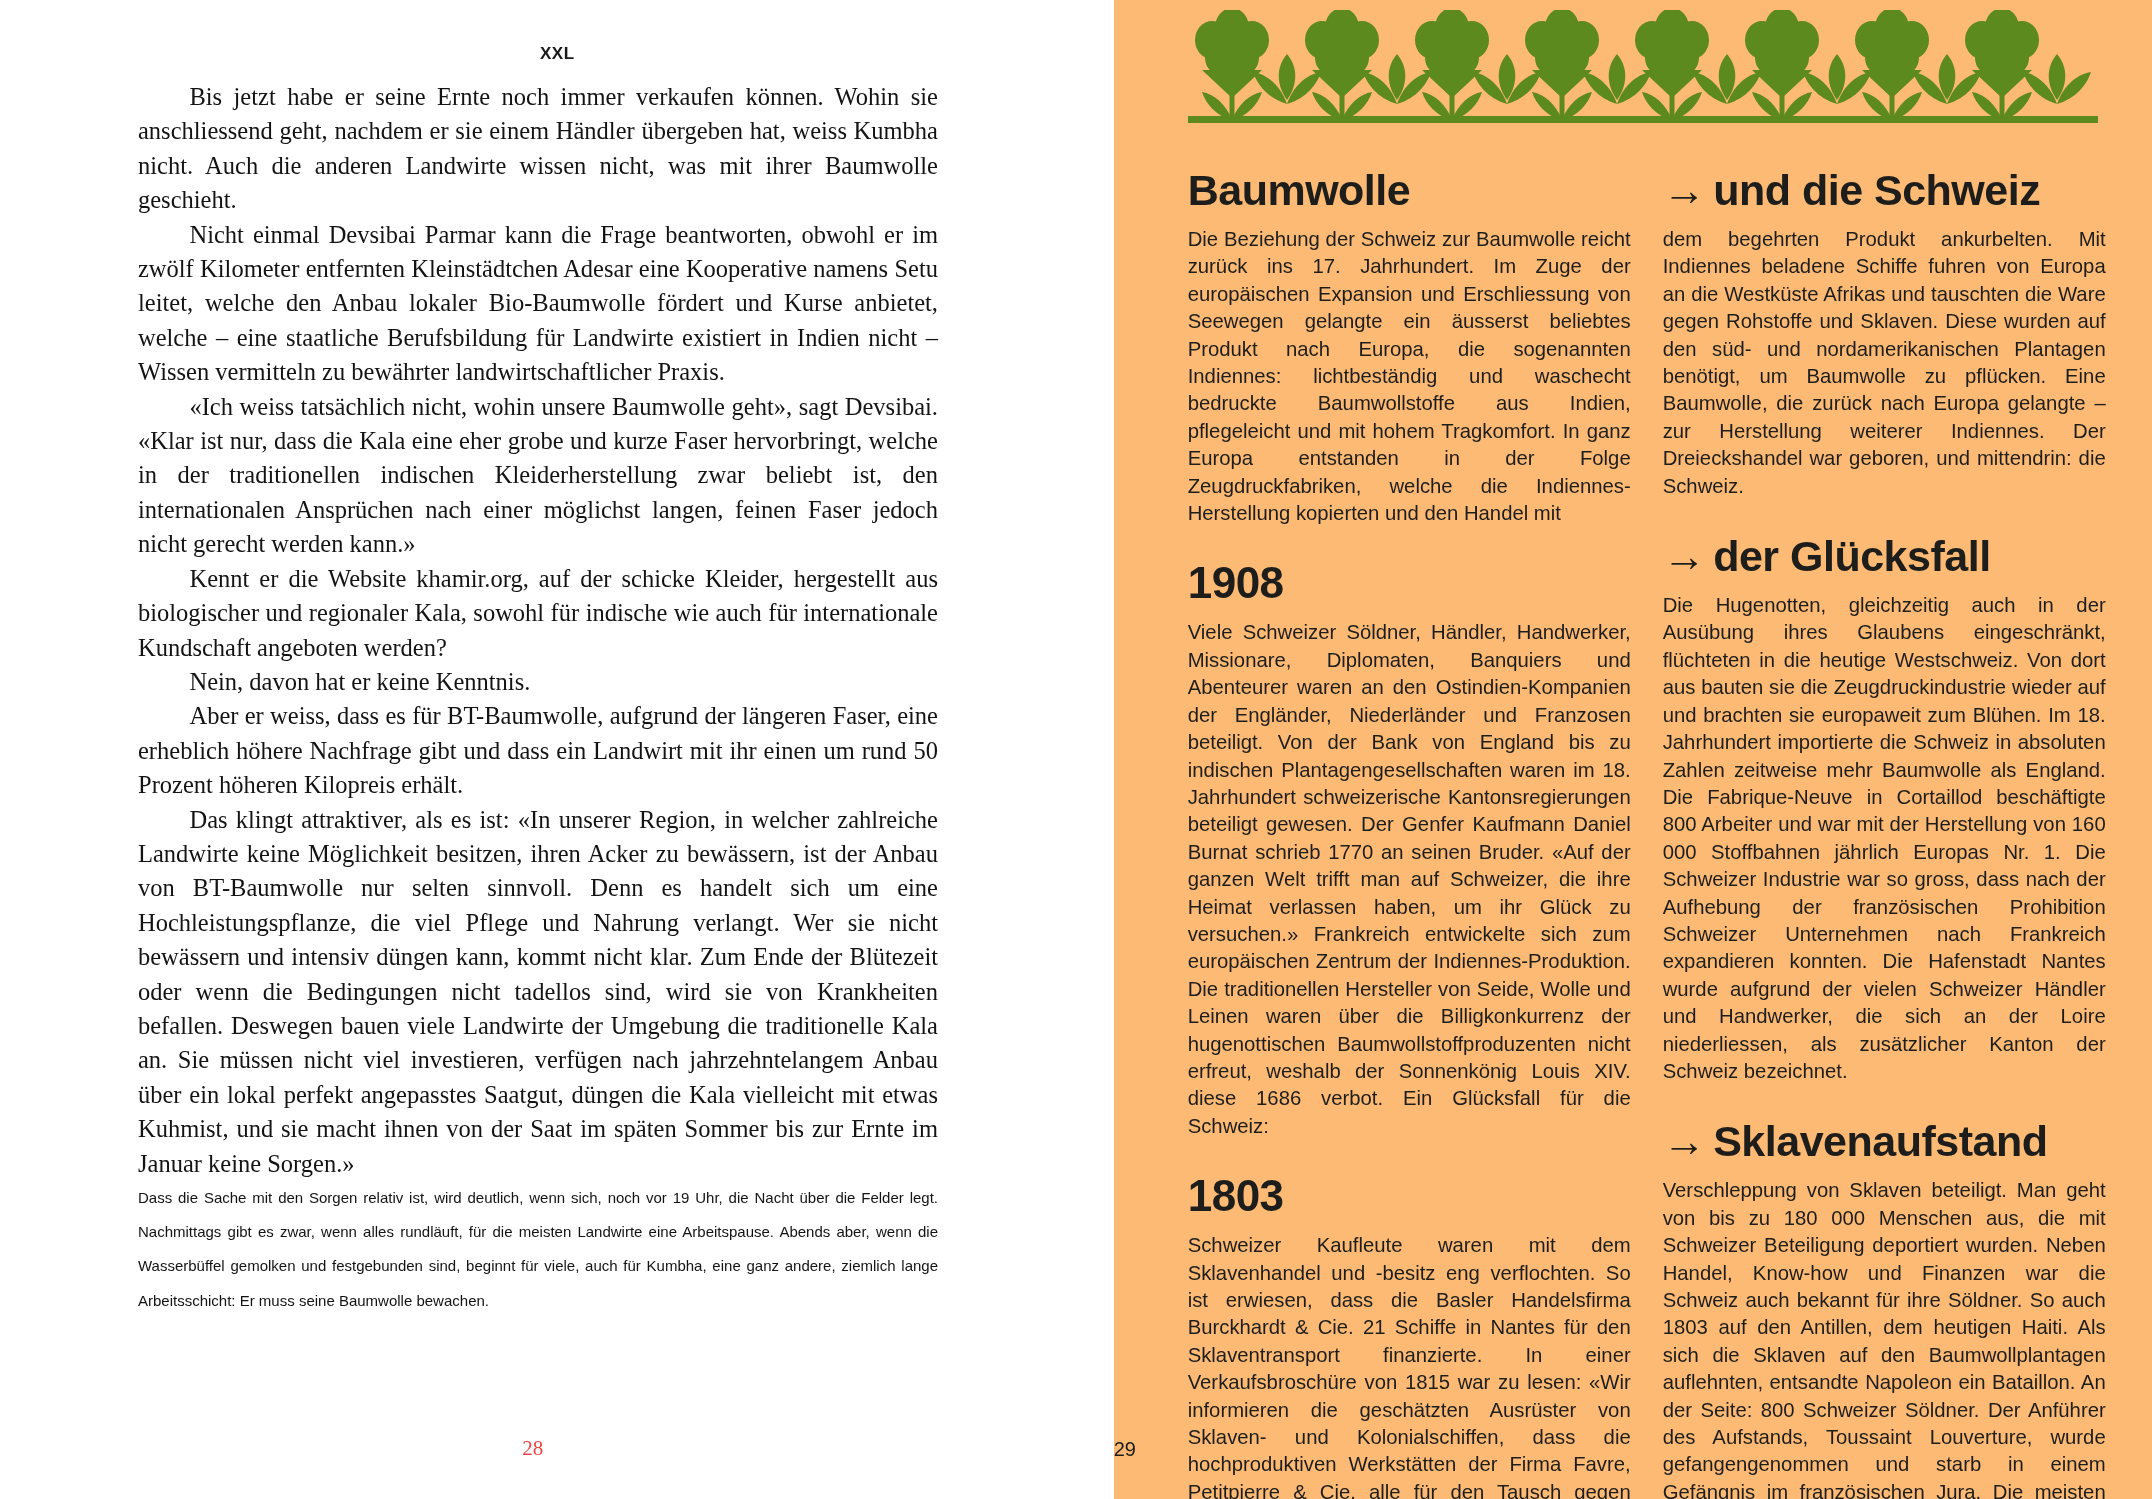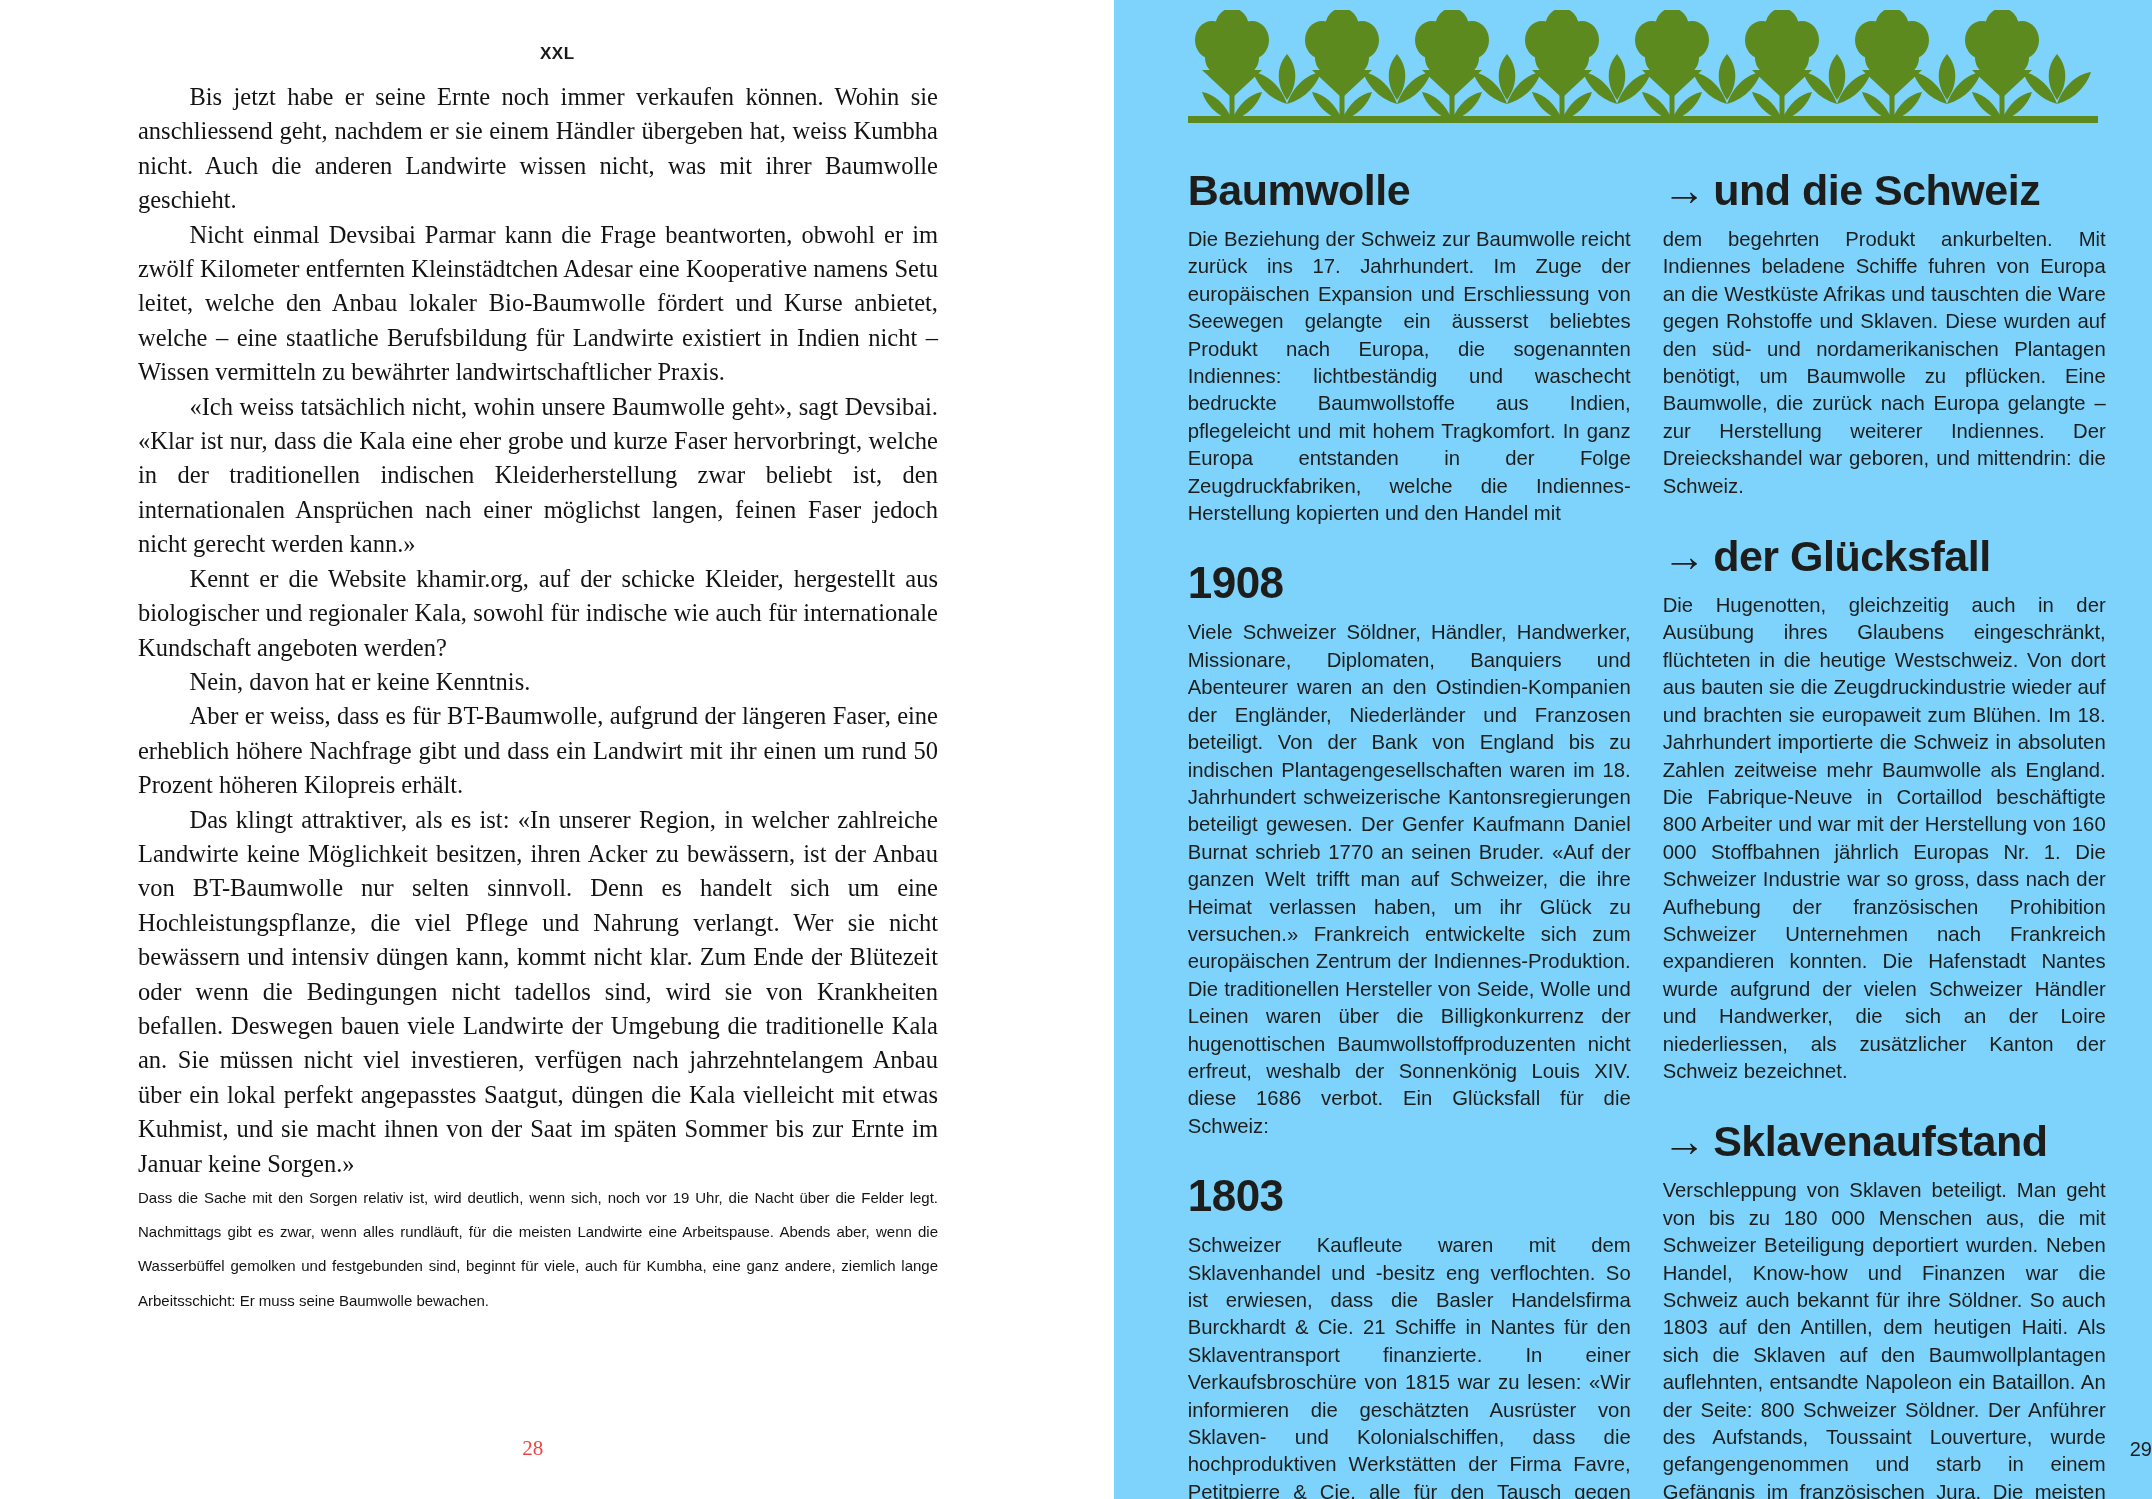--- a/index.html
+++ b/index.html
@@ -80,21 +80,21 @@
     text-align: center;
     font-family: "Liberation Serif", serif;
     font-size: 21px;
     color: #ef4444;
   }
 
   
   .page-right {
     width: 1062px;
     height: 1499px;
-    background: #7dd3fc;
+    background: #fdba74;
     position: relative;
     box-sizing: border-box;
     overflow: hidden;
   }
   .ornament {
     position: absolute;
     left: 74px;
     top: 10px;
     width: 910px;
     height: 122px;
@@ -137,21 +137,21 @@
     hyphens: auto;
   }
   .block {
     margin-bottom: 34px;
   }
   .folio-right {
     position: absolute;
     left: 0;
     right: 0;
     bottom: 38px;
-    text-align: right;
+    text-align: left;
     font-family: "Liberation Sans", sans-serif;
     font-size: 20px;
     color: #1d1d1b;
   }
 </style>
 </head>
 <body>
 
 <div class="spread">
 

